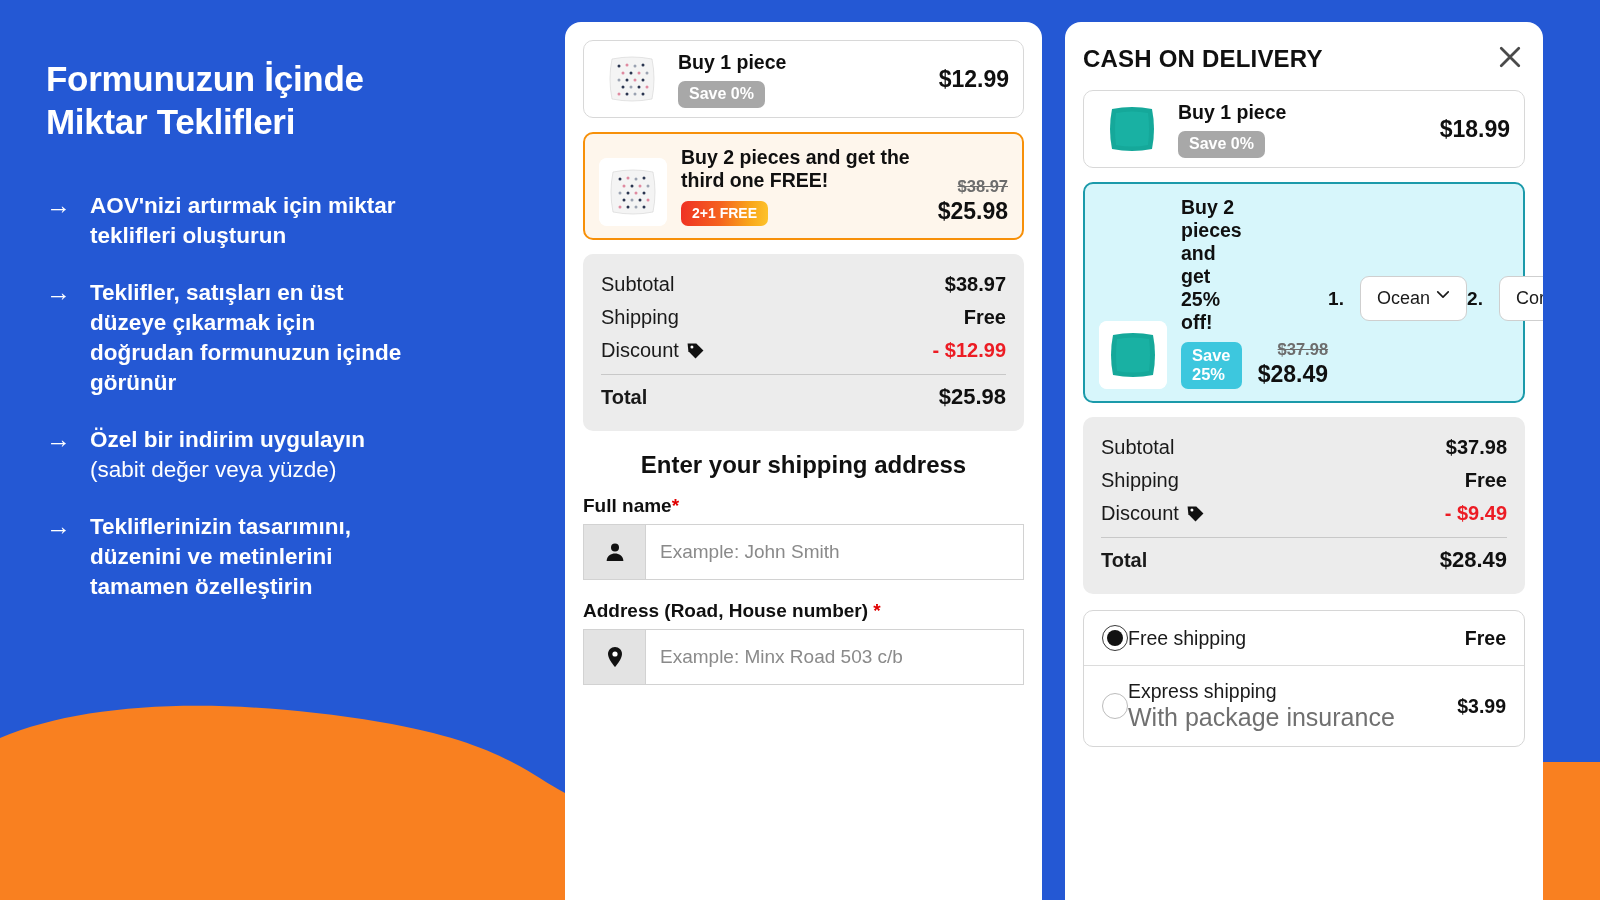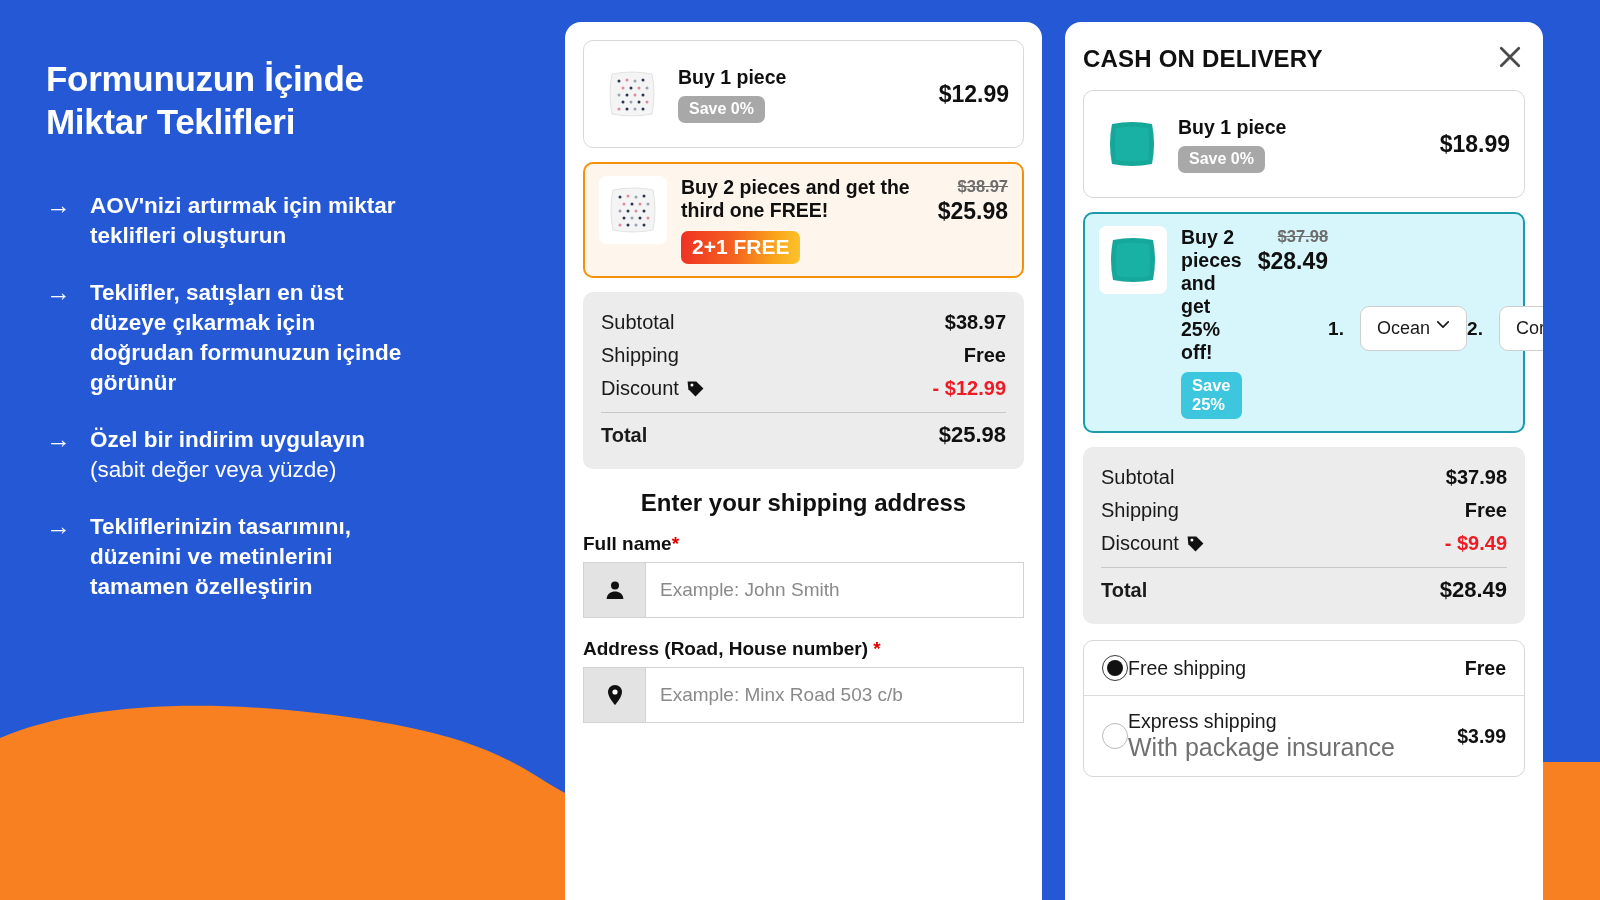--- a/index.html
+++ b/index.html
@@ -36,41 +36,41 @@
     position:absolute; top:22px; background:#ffffff;
     border-radius:16px; z-index:3; overflow:hidden;
   }
   #mid-panel { left:565px; width:477px; height:900px; padding:18px; }
   #right-panel { left:1065px; width:478px; height:900px; padding:20px 18px 0 18px; }
 
   
   .offer {
     display:flex; align-items:center; gap:8px;
     border:1px solid #d8d8d8; border-radius:10px;
-    background:#ffffff; padding:19px 14px; margin-bottom:14px;
+    background:#ffffff; padding:4px 14px; margin-bottom:14px;
   }
   .offer.highlight-orange {
     border:2.5px solid #f79009; background:#fef6ec; padding:12px 14px;
   }
   .offer.highlight-teal {
     border:2.5px solid #1b9aaa; background:#d7f6fb; padding:12px 14px;
     align-items:stretch; gap:0;
   }
-  .offer-main { display:flex; align-items:flex-start; gap:10px; }
+  .offer-main { display:flex; align-items:flex-end; gap:10px; }
   .thumb { flex:0 0 auto; width:68px; height:68px; border-radius:8px; background:#ffffff; }
   .offer-body { flex:1 1 auto; min-width:0; padding-left:4px; }
   .offer-title { font-size:19.5px; font-weight:bold; color:#101010; line-height:1.18; }
   .badge {
     display:inline-block; margin-top:7px; padding:4px 11px 5px 11px;
     border-radius:7px; font-size:16px; font-weight:bold; color:#ffffff;
     background:#a8a8a8;
   }
   .badge.gradient {
     background:linear-gradient(95deg,#ef3124 0%,#f5621f 45%,#f9a51a 78%,#fdc42c 100%);
-    font-size:21px; margin-top:9px;
+    font-size:14px; margin-top:9px;
   }
   .badge.cyan { background:#3dc7de; font-size:16.5px; margin-top:8px; }
   .offer-price { flex:0 0 auto; text-align:right; padding-left:6px; }
   .price-old {
     font-size:16.5px; font-weight:bold; color:#6d6d6d;
     text-decoration:line-through; display:block; line-height:1.3;
   }
   .price-now { font-size:23px; font-weight:bold; color:#101010; display:block; line-height:1.25; }
   .price-single { font-size:23px; font-weight:bold; color:#101010; }
 

